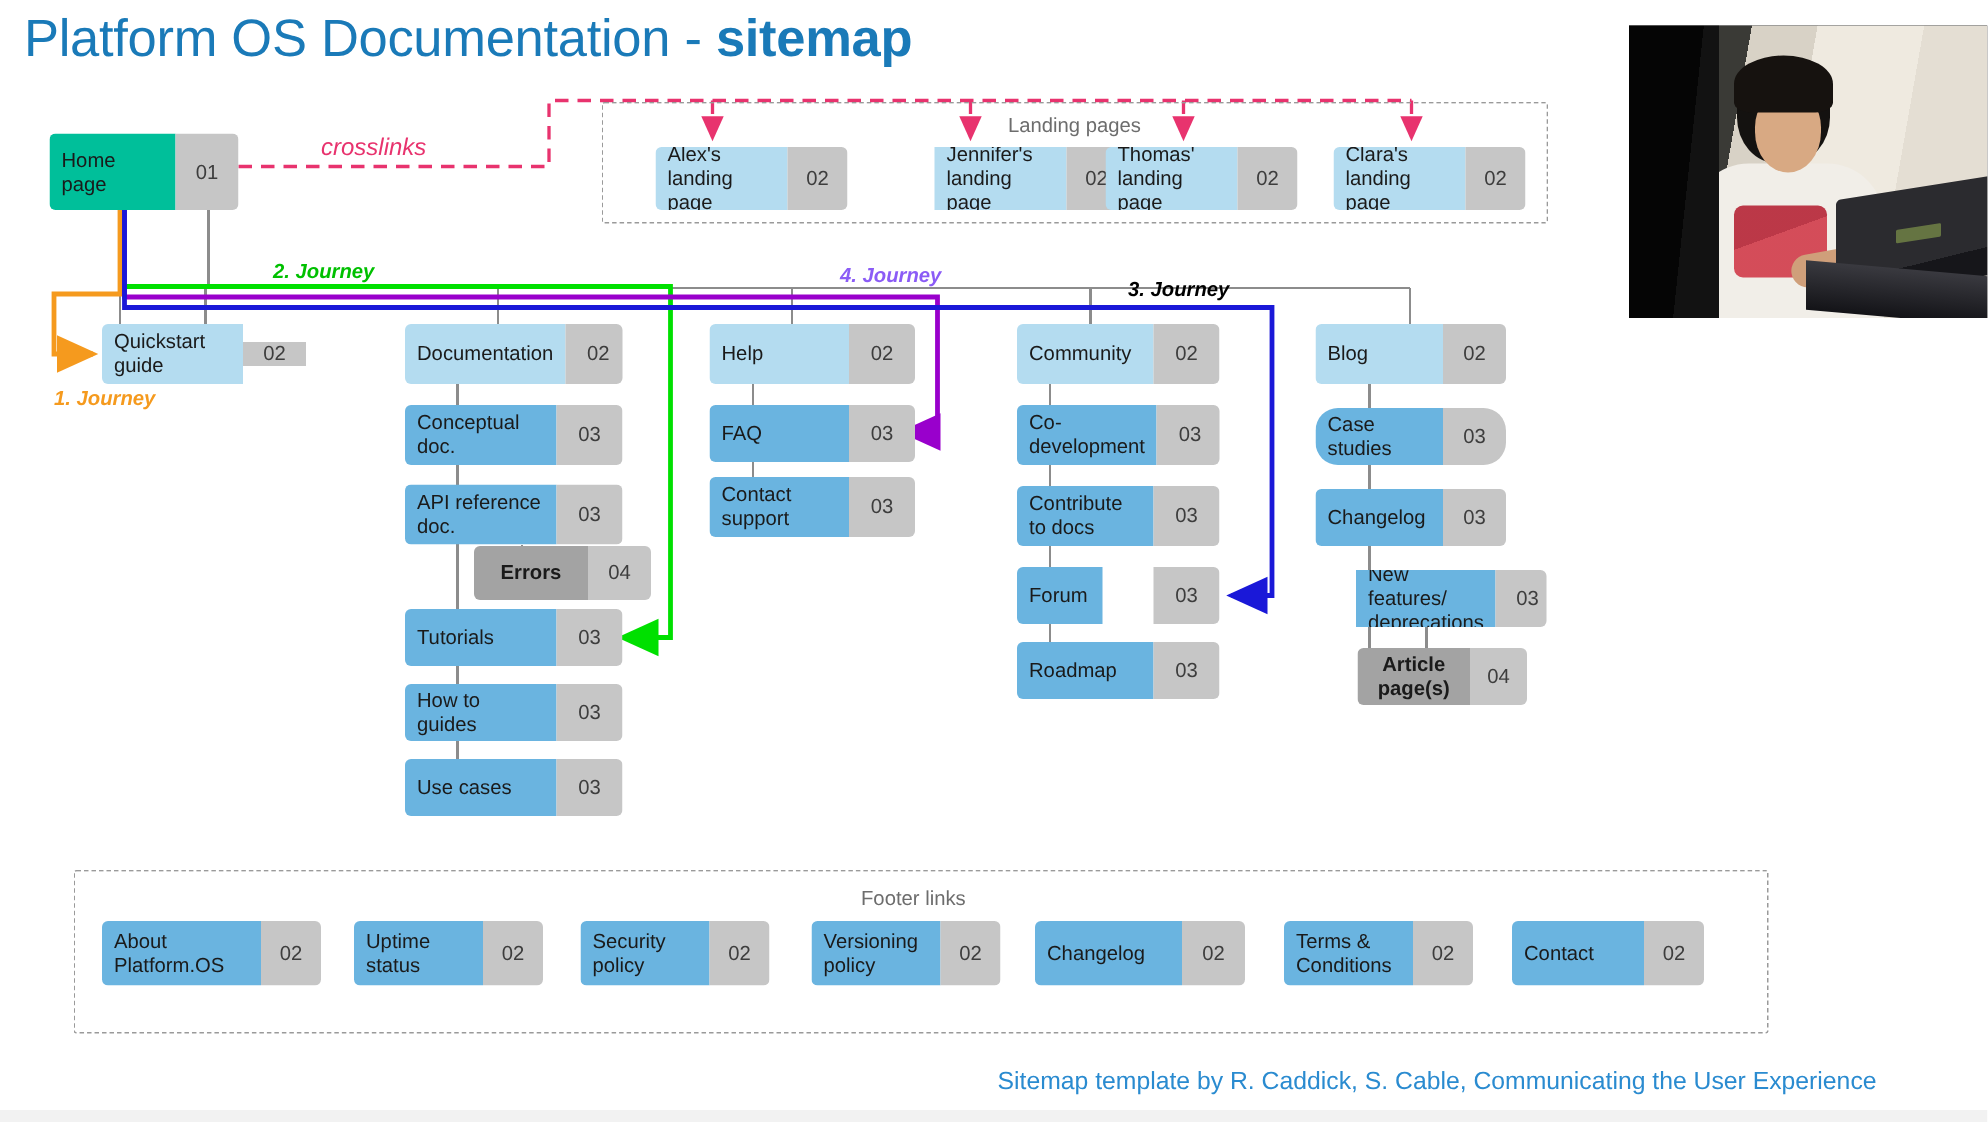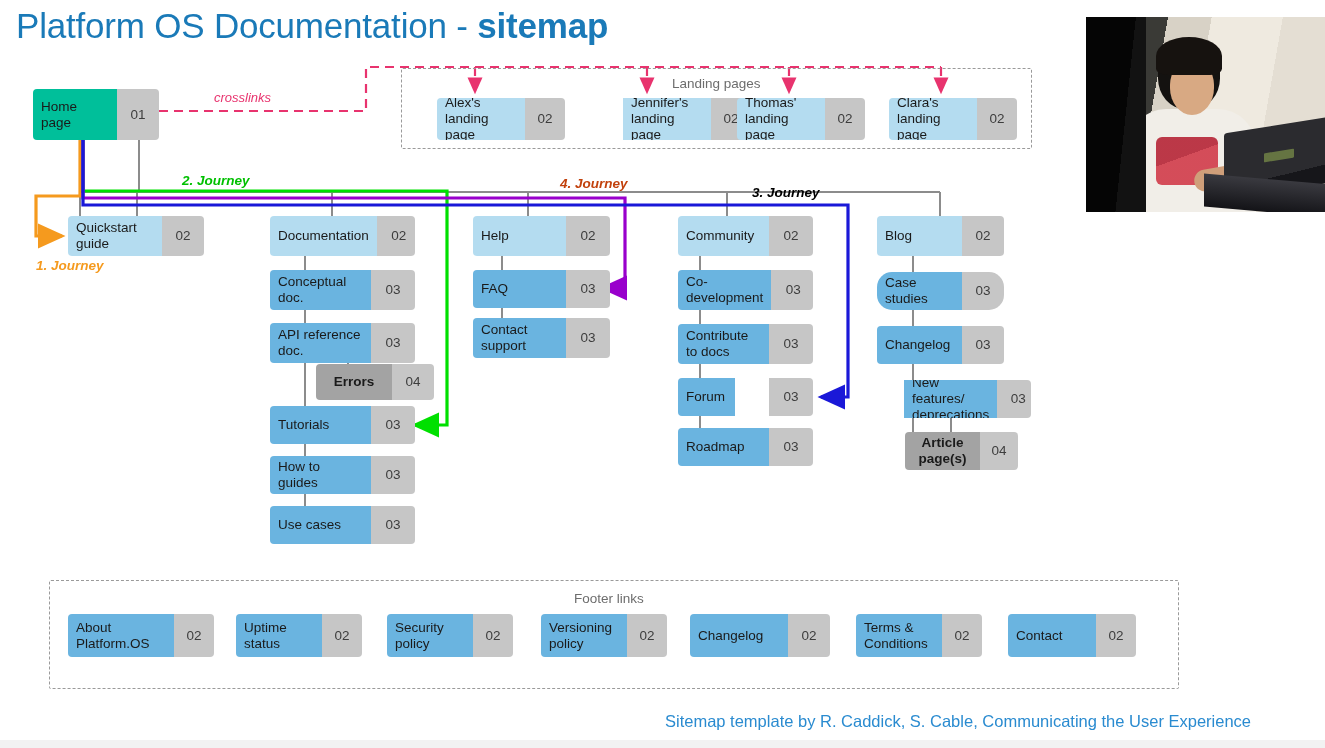--- a/index.html
+++ b/index.html
@@ -51,21 +51,21 @@
   .group-title{
     position:absolute;font-size:13.5px;color:#6d6d6d;white-space:nowrap;
   }
 
   
   .jlabel{
     position:absolute;font-style:italic;font-weight:700;
     font-size:13.5px;white-space:nowrap;
   }
   .xlabel{
-    position:absolute;font-style:italic;font-size:13px;
+    position:absolute;font-style:italic;font-size:16px;
     color:#e8336e;white-space:nowrap;
   }
 
   
   .photo{
     position:absolute;left:1086px;top:17px;width:239px;height:195px;
     overflow:hidden;background:#1b1b1b;
   }
   .photo .ph-wall{position:absolute;left:0;top:0;width:100%;height:100%;
     background:linear-gradient(100deg,#0d0d0d 0 22%,#3a3a36 22% 30%,#d8d2c6 30% 46%,#efeae0 46% 72%,#e4ded3 72% 100%);}
@@ -179,21 +179,21 @@
 
     <path d="M83,140 L83,205 L848,205 L848,397 L821,397" stroke="#1a18d8" stroke-width="3.2" fill="none" marker-end="url(#ar-blue)"></path>
 
   </svg>
 
   <div class="xlabel" style="left:214px;top:90px;">crosslinks</div>
 
   <div class="jlabel" style="left:36px;top:258px;color:#f59a1e;">1. Journey</div>
   <div class="jlabel" style="left:182px;top:173px;color:#00c000;">2. Journey</div>
   <div class="jlabel" style="left:752px;top:185px;color:#000000;">3. Journey</div>
-  <div class="jlabel" style="left:560px;top:176px;color:#c2410c;">4. Journey</div>
+  <div class="jlabel" style="left:560px;top:176px;color:#8b5cf6;">4. Journey</div>
 
   <div class="node lv1" style="left:33px;top:89px;width:126px;height:51px;">
     <div class="lbl">Home page</div>
     <div class="num" style="width:42px;">01</div>
   </div>
 
   <div class="group" style="left:401px;top:68px;width:631px;height:81px;"></div>
   <div class="group-title" style="left:672px;top:76px;">Landing pages</div>
 
   <div class="node lv2" style="left:437px;top:98px;width:128px;height:42px;">
@@ -206,21 +206,21 @@
   </div>
   <div class="node lv2" style="left:737px;top:98px;width:128px;height:42px;">
     <div class="lbl">Thomas' landing page</div>
     <div class="num" style="width:40px;">02</div>
   </div>
   <div class="node lv2" style="left:889px;top:98px;width:128px;height:42px;">
     <div class="lbl">Clara's landing page</div>
     <div class="num" style="width:40px;">02</div>
   </div>
 
-  <div class="node lv2" style="left:68px;top:216px;width:136px;height:40px;">
+  <div class="node lv2" style="left:68px;top:216px;width:136px;height:40px;align-items:center;">
     <div class="lbl">Quickstart guide</div>
     <div class="num" style="width:42px;">02</div>
   </div>
 
   <div class="node lv2" style="left:270px;top:216px;width:145px;height:40px;">
     <div class="lbl">Documentation</div>
     <div class="num" style="width:44px;">02</div>
   </div>
   <div class="node lv3" style="left:270px;top:270px;width:145px;height:40px;">
     <div class="lbl">Conceptual doc.</div>

